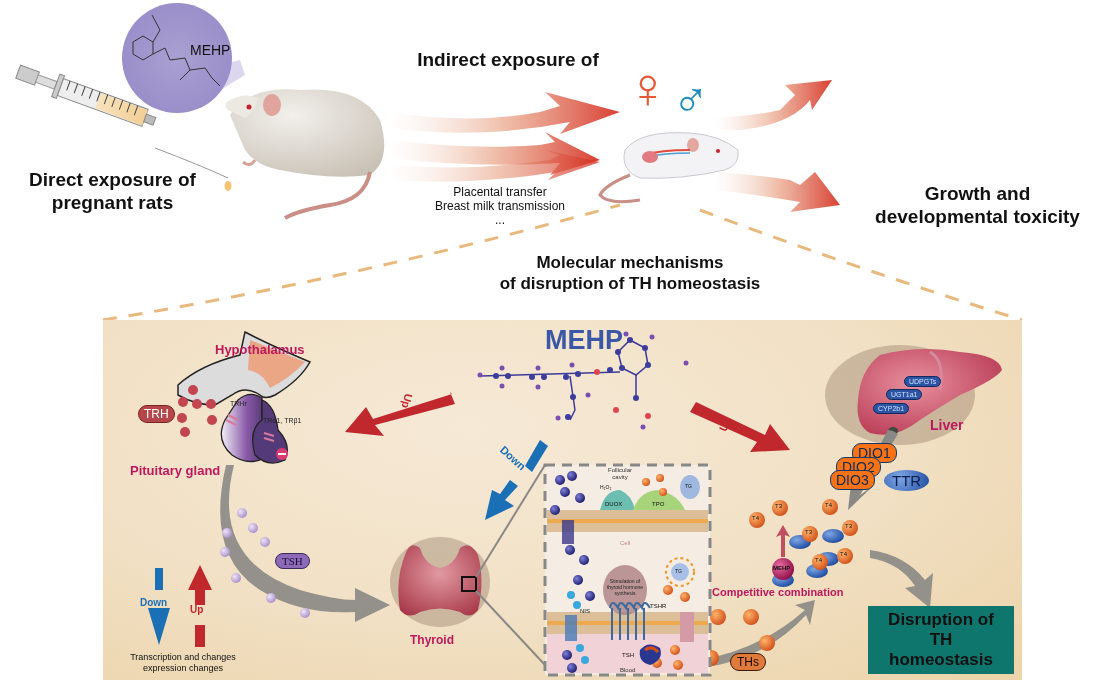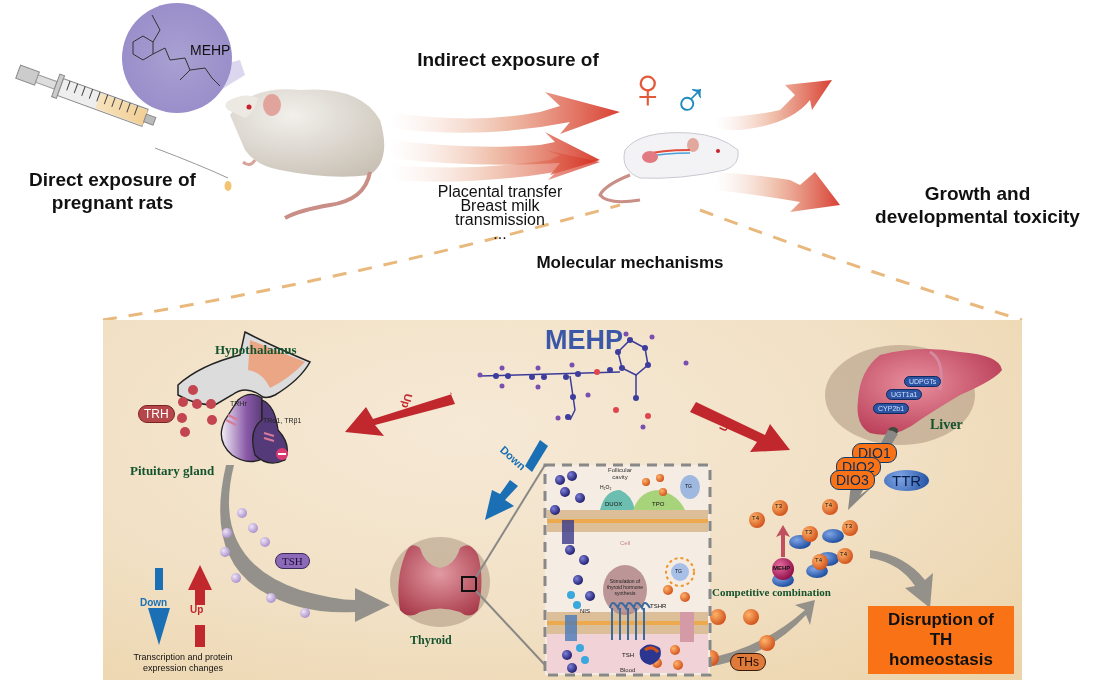--- a/index.html
+++ b/index.html
@@ -1,27 +1,27 @@
 <!DOCTYPE html>
 <html><head>
 <meta charset="utf-8">
 <style>
   html, body { margin:0; padding:0; background:#ffffff; }
   body { width:1095px; height:680px; position:relative; overflow:hidden; font-family:"Liberation Sans", sans-serif; color:#111; }
   .abs { position:absolute; }
   .bold { font-weight:bold; }
   svg { position:absolute; left:0; top:0; overflow:visible; }
   .heading { font-weight:bold; font-size:19px; text-align:center; line-height:23px; color:#111; }
-  .small { font-size:16px; text-align:center; line-height:14px; color:#111; }
+  .small { font-size:12px; text-align:center; line-height:14px; color:#111; }
   .panel { left:103px; top:320px; width:919px; height:360px;
     background: radial-gradient(ellipse at 40% 30%, #f6e9d6 0%, #f1e0c4 55%, #ecd3a8 100%); }
-  .label-bold { font-weight:bold; font-size:13px; color:#14532d;font-family:Liberation Serif, serif; }
+  .label-bold { font-weight:bold; font-size:13px; color:#be185d; }
   .pill-blue { background:#f97316; color:#0b2a55; border:1.5px solid #123a66; border-radius:9px; font-size:14px; padding:1px 5px; }
   .pill-dark { background:#2c54a2; color:#cfe0ff; border:1px solid #0e2a5e; border-radius:9px; font-size:7px; padding:1px 4px; }
-  .disruption-box { background:#f97316; font-weight:bold; font-size:17px; text-align:center; line-height:20px; color:#111; padding:4px 8px; }
+  .disruption-box { background:#0f766e; font-weight:bold; font-size:17px; text-align:center; line-height:20px; color:#111; padding:4px 8px; }
 </style>
 </head>
 <body>
 
 <svg width="1095" height="680">
   <defs>
     <linearGradient id="fadeRed" x1="0" x2="1" y1="0" y2="0">
       <stop offset="0" stop-color="#f3d6c8" stop-opacity="0"></stop>
       <stop offset="0.5" stop-color="#e9a487" stop-opacity="0.8"></stop>
       <stop offset="1" stop-color="#d42a1c"></stop>
@@ -138,20 +138,21 @@
 
 <div class="abs heading" style="left:850px;top:66px;width:230px;">
 </div>
 <div class="abs heading" style="left:855px;top:182px;width:245px;">
   <div>Growth and</div>
     <div>developmental toxicity</div>
 </div>
 
 <div class="abs heading" style="left:480px;top:252px;width:300px;font-size:17px;line-height:21px;">
   <div>Molecular mechanisms</div>
+    <div>of disruption of TH homeostasis</div>
 </div>
 
 <div class="abs panel"></div>
 
 <svg width="1095" height="680">
   <defs>
     <radialGradient id="ball" cx="0.35" cy="0.35" r="0.7">
       <stop offset="0" stop-color="#ffffff" stop-opacity="0.6"></stop>
         <stop offset="0.3" stop-color="#d0455a"></stop>
         <stop offset="1" stop-color="#8b1a22"></stop>
@@ -410,21 +411,21 @@
 <div class="abs label-bold" style="left:410px;top:633px;font-size:12px;">Thyroid</div>
 <div class="abs label-bold" style="left:930px;top:417px;font-size:14px;">Liver</div>
 
 <div class="abs bold" style="left:400px;top:395px;font-size:11px;color:#c0282d;transform:rotate(105deg);">Up</div>
 <div class="abs bold" style="left:718px;top:418px;font-size:11px;color:#c0282d;transform:rotate(-65deg);">Up</div>
 <div class="abs bold" style="left:498px;top:452px;font-size:11px;color:#1a6fb5;transform:rotate(42deg);">Down</div>
 
 <div class="abs bold" style="left:140px;top:597px;font-size:10px;color:#1a6fb5;">Down</div>
 <div class="abs bold" style="left:190px;top:604px;font-size:10px;color:#c0282d;">Up</div>
 <div class="abs small" style="left:108px;top:652px;width:150px;font-size:9px;line-height:11px;">
-  <div>Transcription and protein</div>
+  <div>Transcription and changes</div>
     <div>expression changes</div>
 </div>
 
 <div class="abs pill-dark" style="left:904px;top:376px;">UDPGTs</div>
 <div class="abs pill-dark" style="left:886px;top:389px;">UGT1a1</div>
 <div class="abs pill-dark" style="left:873px;top:403px;">CYP2b1</div>
 
 <div class="abs pill-blue" style="left:852px;top:443px;">DIO1</div>
 <div class="abs pill-blue" style="left:836px;top:457px;">DIO2</div>
 <div class="abs pill-blue" style="left:818px;top:470px;margin-left:12px;">DIO3</div>

